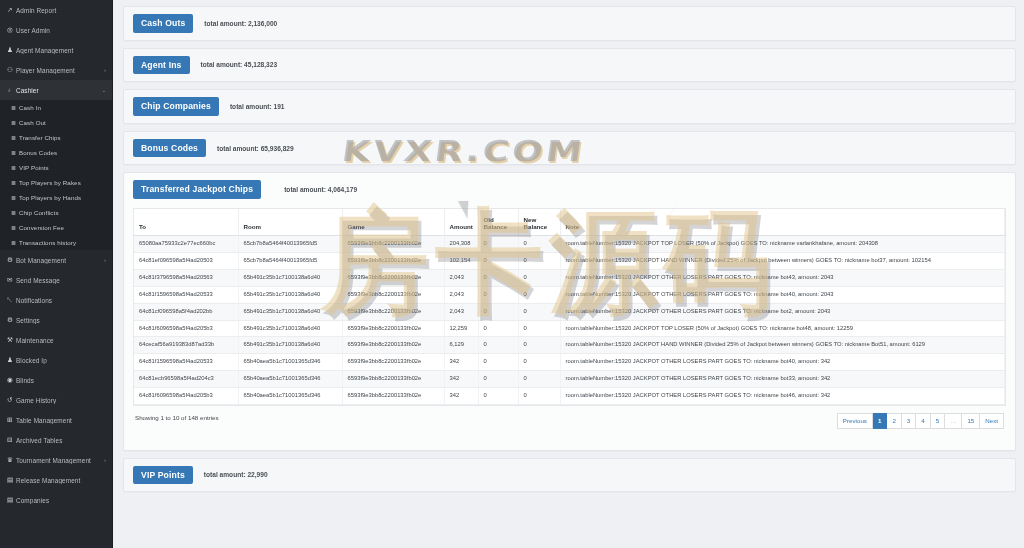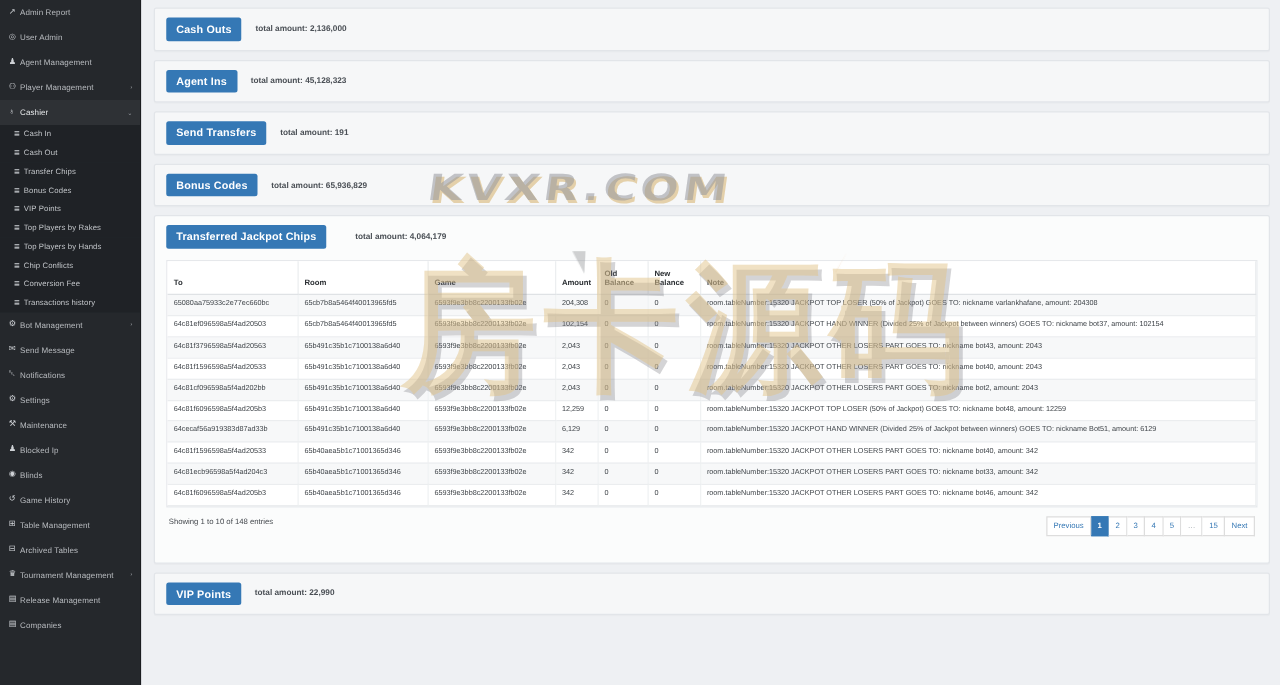--- a/index.html
+++ b/index.html
@@ -312,21 +312,21 @@
     <div id="summary-panels">
         <div class="panel">
           <button class="btn-blue">Cash Outs</button>
           <span class="total-txt">total amount: 2,136,000</span>
         </div>
         <div class="panel">
           <button class="btn-blue">Agent Ins</button>
           <span class="total-txt">total amount: 45,128,323</span>
         </div>
         <div class="panel">
-          <button class="btn-blue">Send Transfers</button>
+          <button class="btn-blue">Chip Companies</button>
           <span class="total-txt">total amount: 191</span>
         </div>
         <div class="panel">
           <button class="btn-blue">Bonus Codes</button>
           <span class="total-txt">total amount: 65,936,829</span>
         </div>
       </div>
 
     <div class="panel table-panel">
       <div style="display:flex;align-items:center;gap:12px;">

